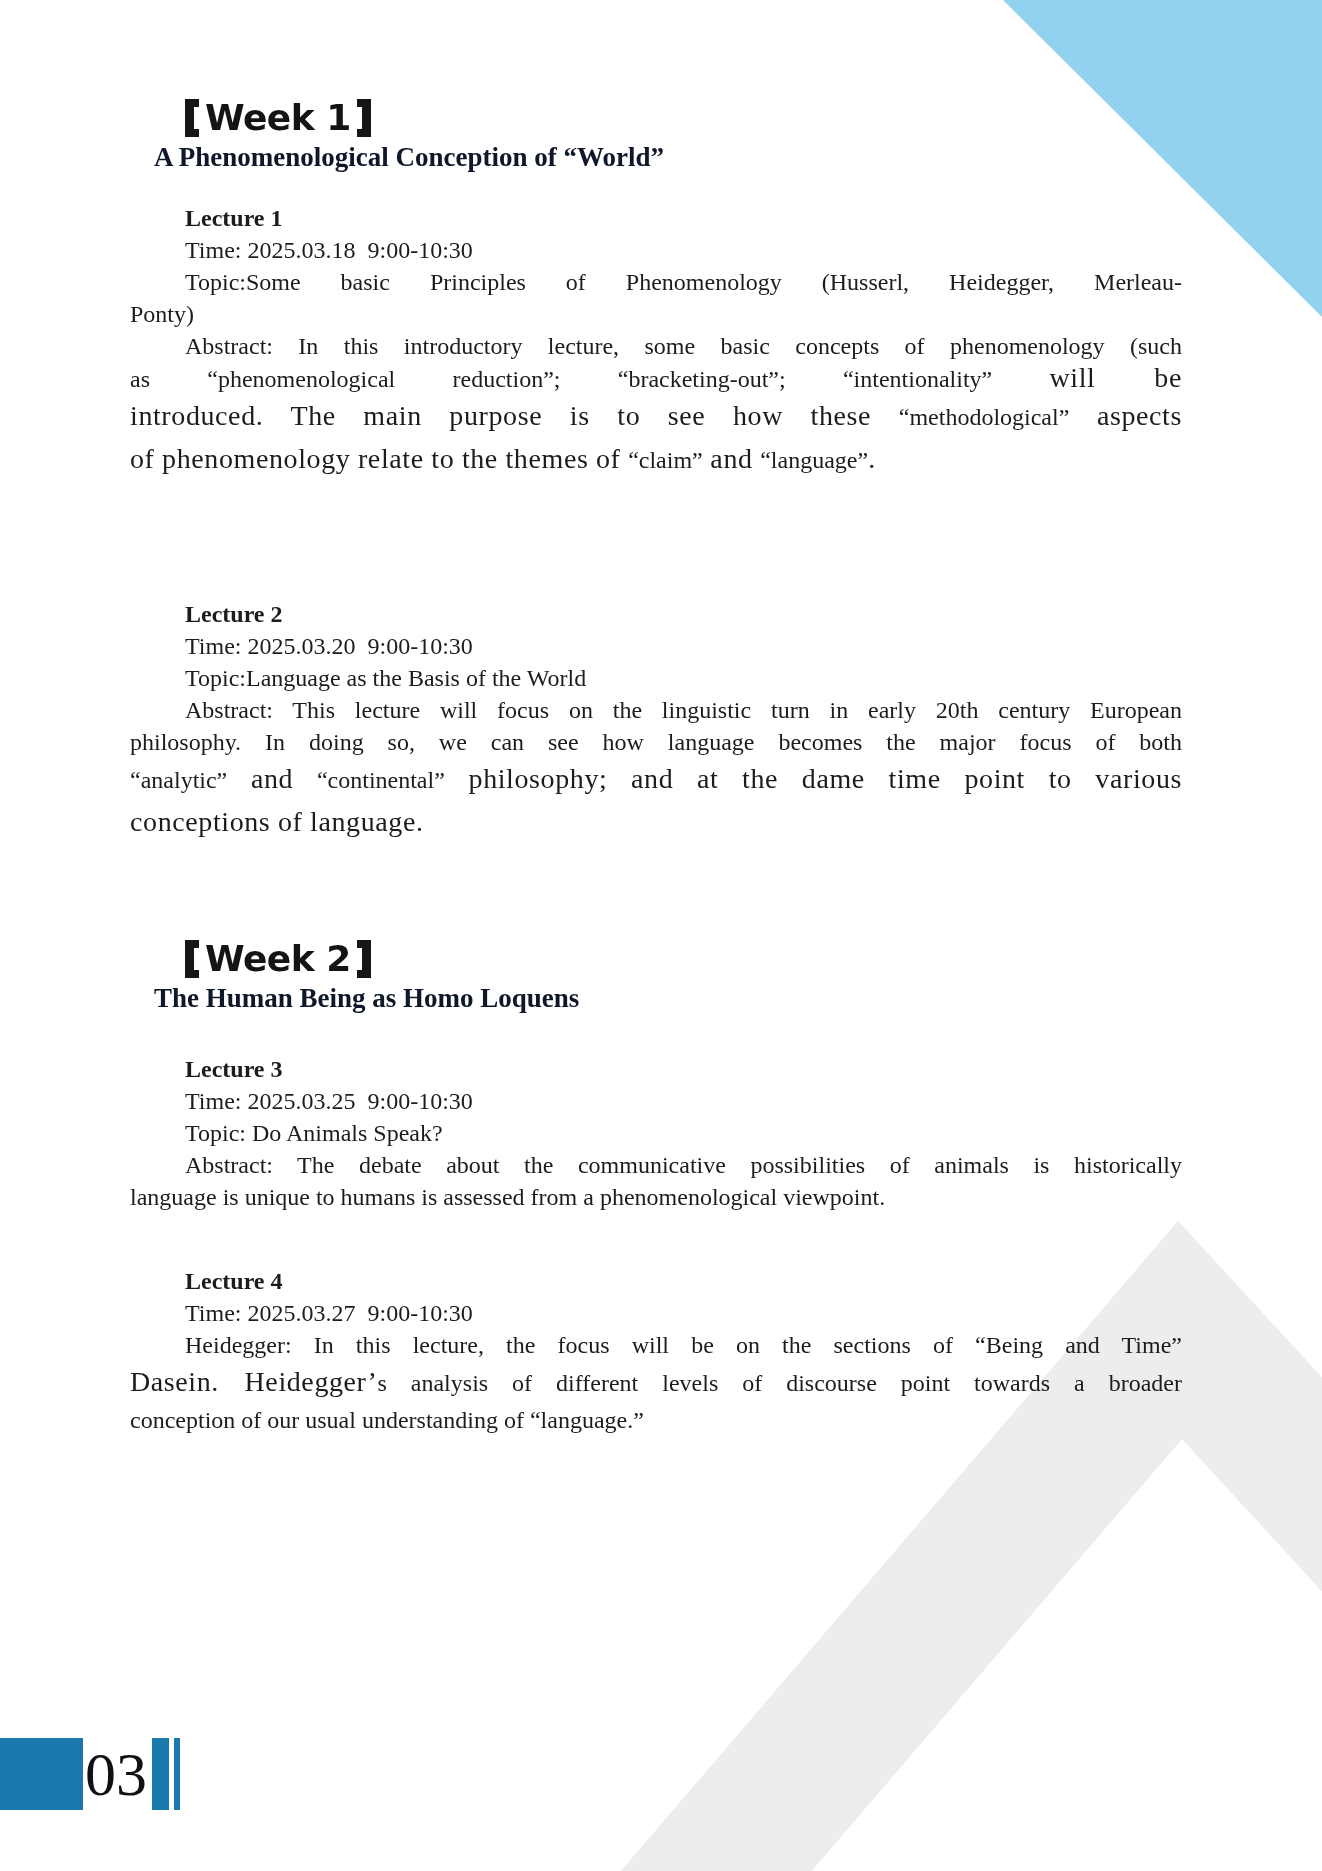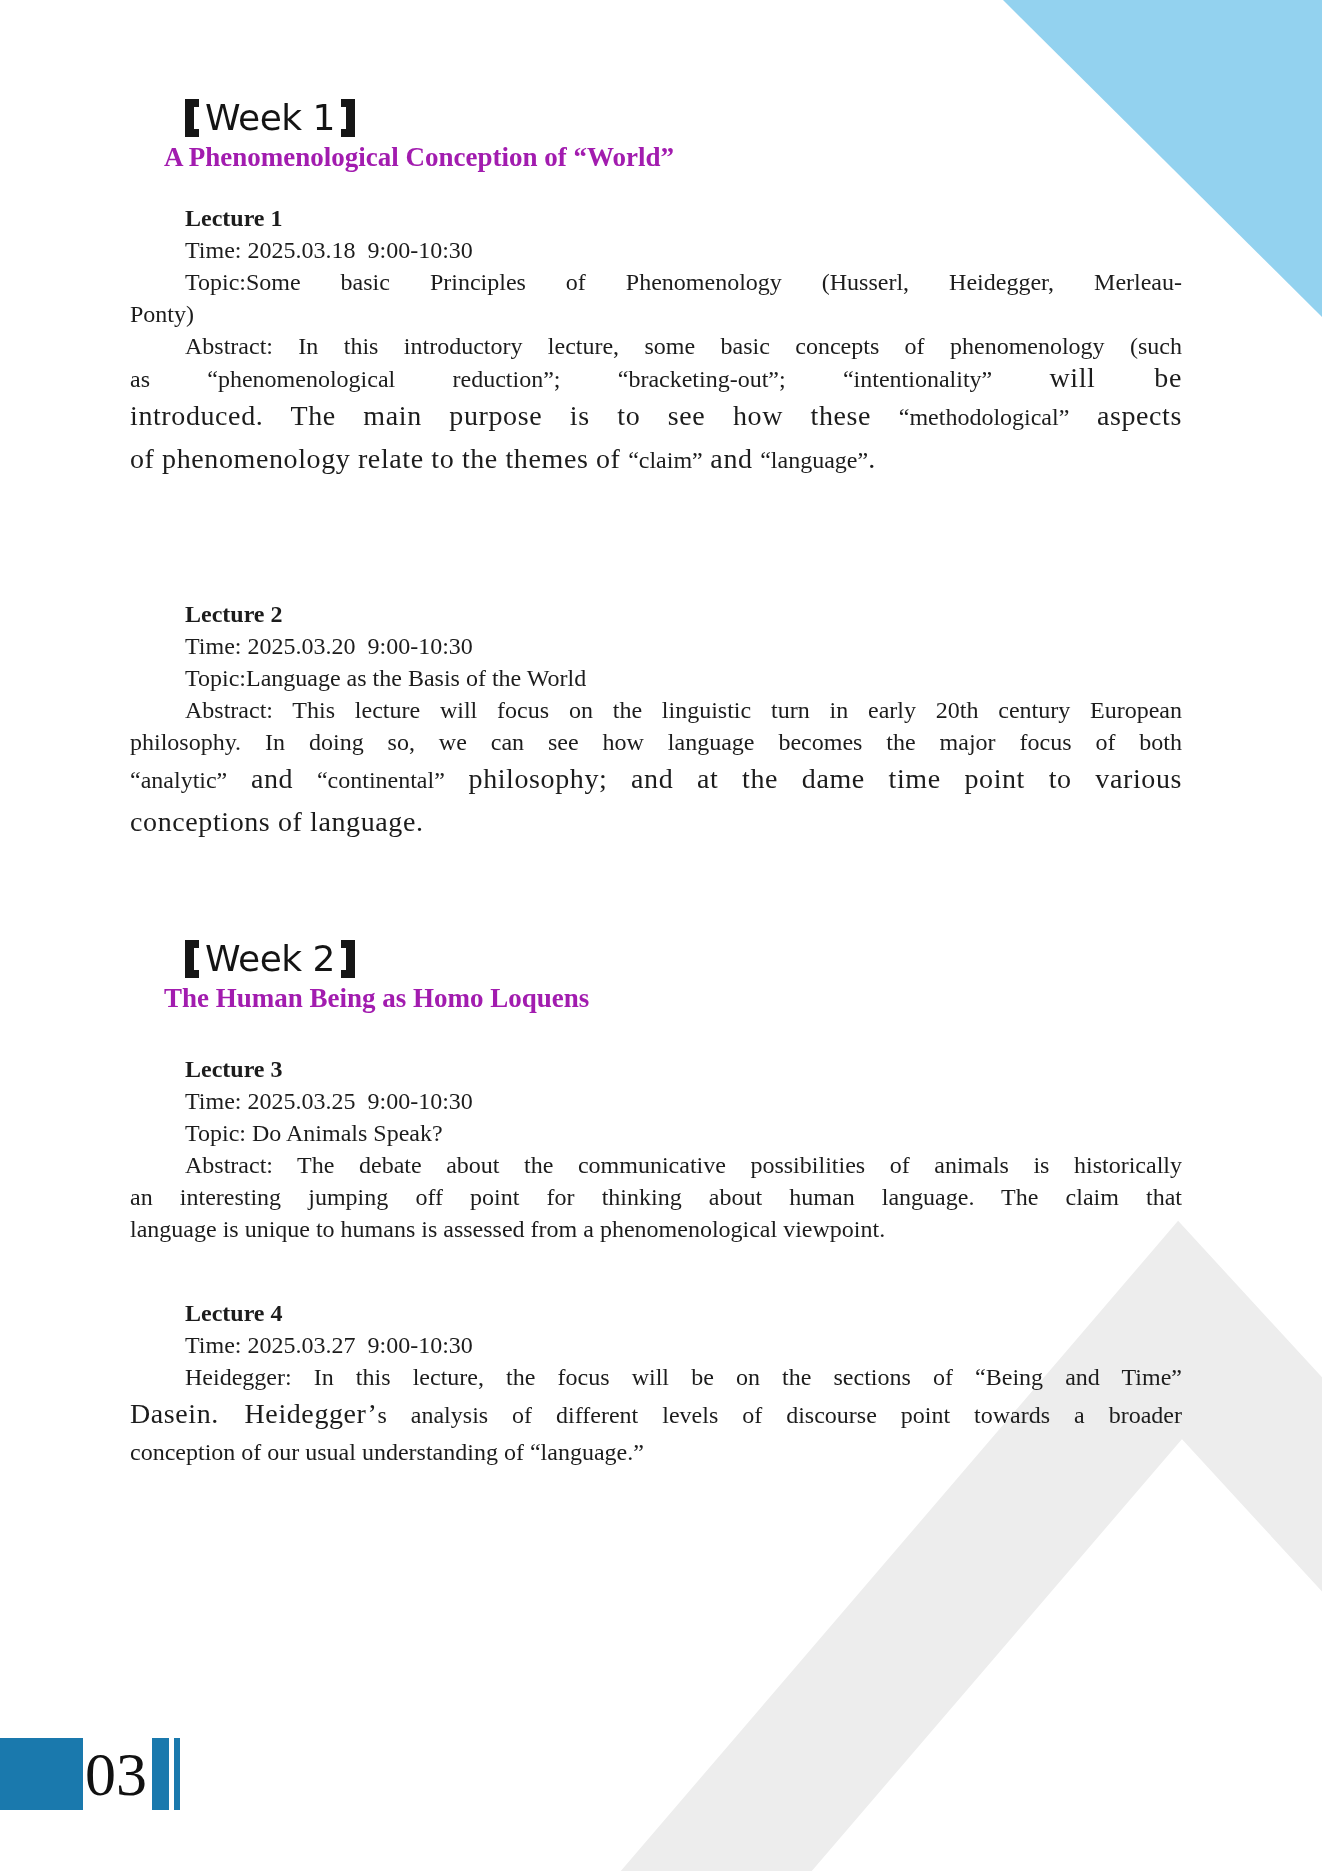--- a/index.html
+++ b/index.html
@@ -18,30 +18,30 @@
   .watermark { position:absolute; left:0; top:0; z-index:0; }
   
   main.doc {
     position:absolute; left:0; top:0; width:1322px;
     padding:96px 140px 0 130px; z-index:2;
   }
   .week + .week { margin-top:93px; }
   .week-header {
     margin-left:55px; display:flex; align-items:center;
     font-family:"DejaVu Sans","Liberation Sans",sans-serif;
-    font-weight:400; font-size:36px; line-height:44px; color:#141414;
+    font-weight:700; font-size:36px; line-height:44px; color:#141414;
     letter-spacing:-0.5px;
   }
   .lb,.rb { display:inline-block; width:14px; height:38px;
     border-top:8px solid #161616; border-bottom:8px solid #161616; }
   .lb { border-left:9px solid #161616; margin-right:6px; }
   .rb { border-right:9px solid #161616; margin-left:6px; }
   .week-subtitle {
-    margin-left:34px; margin-top:2px; font-weight:700;
-    font-size:27px; line-height:30px; white-space:pre-wrap; color:#a21caf;
+    margin-left:24px; margin-top:2px; font-weight:700;
+    font-size:27px; line-height:30px; white-space:pre-wrap; color:#0f172a;
   }
   .lecture { margin-top:50px; }
   .ln {
     font-size:24px; line-height:32px;
     text-align:justify; text-align-last:justify;
   }
   .ln.last { text-align-last:left; white-space:pre-wrap; }
   .ln.ind  { text-indent:55px; }
   .ln.tall { line-height:42px; }
   .ln.ttl  { font-weight:700; }
@@ -101,21 +101,20 @@
         <span class="lb"></span>
         <span class="wlabel">Week 2</span>
         <span class="rb"></span>
       </div>
       <div class="week-subtitle">The Human Being as Homo Loquens</div>
       <div class="lecture" style="margin-top: 40px;">
         <div class="ln last ind ttl"><span class="seg n">Lecture 3</span></div>
         <div class="ln last ind"><span class="seg n">Time: 2025.03.25  9:00-10:30</span></div>
         <div class="ln last ind"><span class="seg n">Topic: Do Animals Speak?</span></div>
         <div class="ln ind"><span class="seg n">Abstract: The debate about the communicative possibilities of animals is historically</span></div>
-        <div class="ln"><span class="seg n">an interesting jumping off point for thinking about human language. The claim that</span></div>
         <div class="ln last"><span class="seg n">language is unique to humans is assessed from a phenomenological viewpoint.</span></div>
       </div>
       <div class="lecture" style="margin-top: 52px;">
         <div class="ln last ind ttl"><span class="seg n">Lecture 4</span></div>
         <div class="ln last ind"><span class="seg n">Time: 2025.03.27  9:00-10:30</span></div>
         <div class="ln ind"><span class="seg n">Heidegger: In this lecture, the focus will be on the sections of “Being and Time”</span></div>
         <div class="ln tall"><span class="seg b">Dasein. Heidegger’</span><span class="seg n">s analysis of different levels of discourse point towards a broader</span></div>
         <div class="ln last"><span class="seg n">conception of our usual understanding of “language.”</span></div>
       </div>
     </section>

